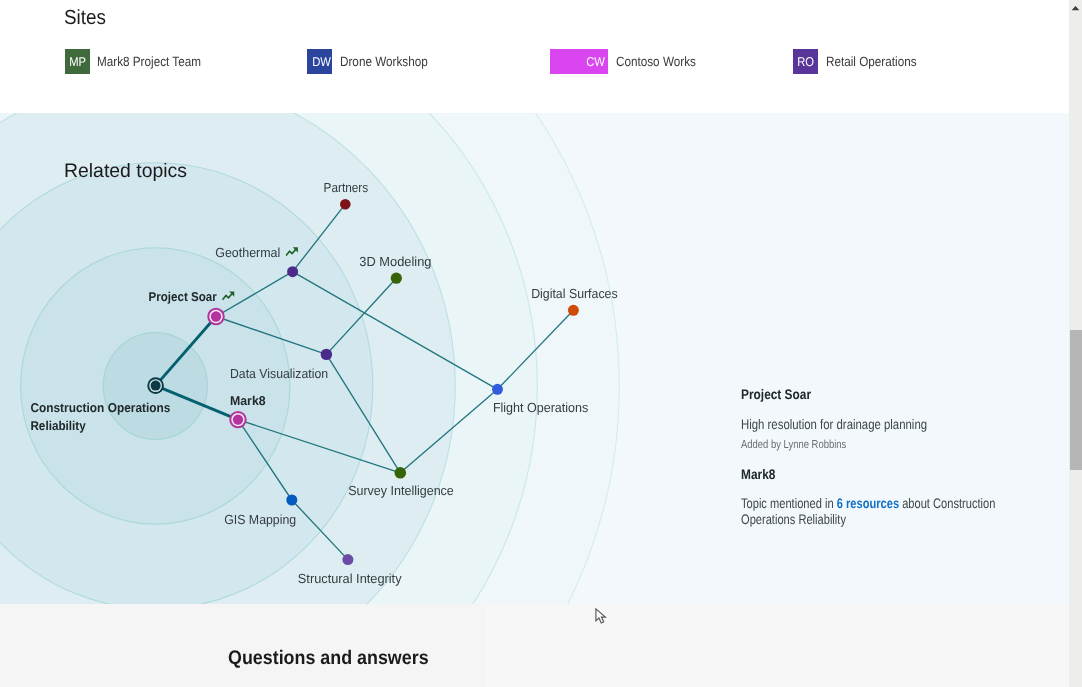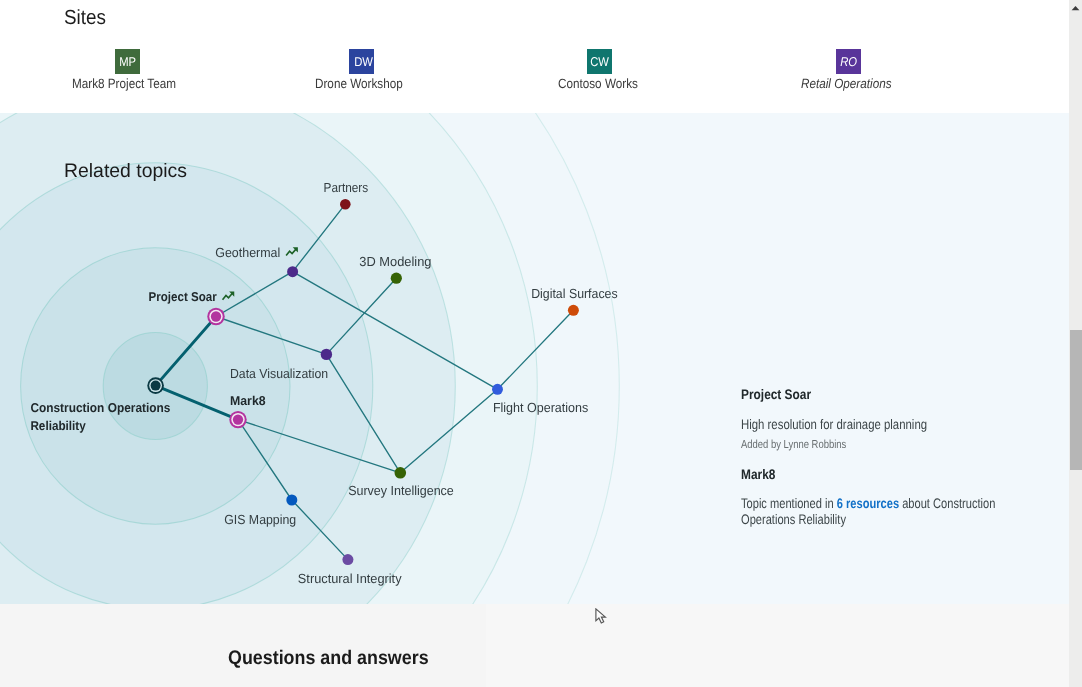--- a/index.html
+++ b/index.html
@@ -8,21 +8,21 @@
        font-family:"Liberation Sans",sans-serif;color:#242424;
        -webkit-font-smoothing:antialiased;text-rendering:geometricPrecision;}
   *{-webkit-font-smoothing:antialiased !important;}
   .page,.sb{opacity:0.9999;}
   .page{position:absolute;left:0;top:0;width:1069px;height:687px;overflow:hidden;background:#ffffff;}
 
   
   .sites-title{position:absolute;left:64px;top:5.5px;font-size:20.5px;font-weight:400;
                color:#1b1b1b;line-height:24px;transform:scaleX(0.92);transform-origin:0 0;}
   .sites-row{position:absolute;left:0;top:48.7px;width:1069px;height:26px;}
-  .site{position:absolute;top:0;height:25px;display:flex;align-items:center;cursor:pointer;flex-direction:column;}
+  .site{position:absolute;top:0;height:25px;display:flex;align-items:center;cursor:pointer;}
   .site-tile{width:25px;height:25px;flex:0 0 25px;display:flex;align-items:center;justify-content:center;
              color:#ffffff;font-size:12.8px;font-weight:400;letter-spacing:-0.1px;
              backface-visibility:hidden;}
   .site-tile > span{display:block;transform:scaleX(0.88);transform-origin:50% 50%;}
   .site-name{margin-left:7.5px;font-size:13.4px;color:#3A3A3A;white-space:nowrap;line-height:18px;
              display:block;transform:scaleX(0.875) translateY(1.3px);transform-origin:0 50%;
              backface-visibility:hidden;}
 
   
   .hero{position:absolute;left:0;top:113px;width:1069px;height:491px;overflow:hidden;
@@ -68,26 +68,26 @@
         </div>
         <div class="site-name">Mark8 Project Team</div>
       </div>
       <div class="site" style="left: 307.4px;">
         <div class="site-tile" style="background: rgb(43, 68, 158); justify-content: flex-end;">
           <span>DW</span>
         </div>
         <div class="site-name">Drone Workshop</div>
       </div>
       <div class="site" style="left: 550.3px;">
-        <div class="site-tile" style="background: #0f766e;">
+        <div class="site-tile" style="background: #d946ef; padding-left: 33px;">
           <span>CW</span>
         </div>
         <div class="site-name">Contoso Works</div>
       </div>
-      <div class="site" style="left: 793.2px; font-style: italic;">
+      <div class="site" style="left: 793.2px;">
         <div class="site-tile" style="background: rgb(89, 53, 154);">
           <span>RO</span>
         </div>
         <div class="site-name">Retail Operations</div>
       </div>
     </div>
 
   <div class="hero">
     <svg class="hero-svg" width="1069" height="491" viewBox="0 0 1069 491">
       <g>

